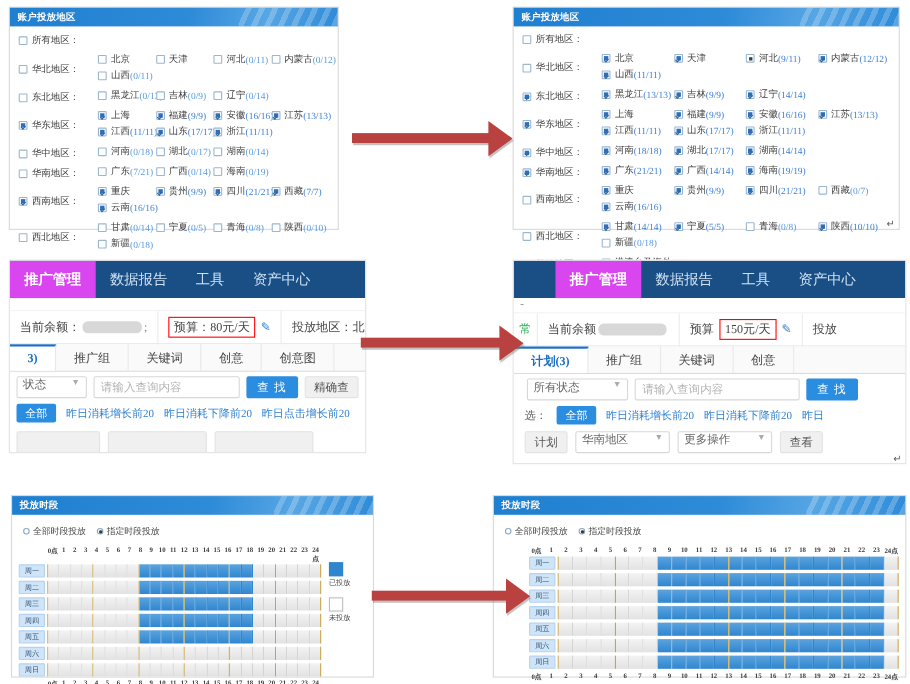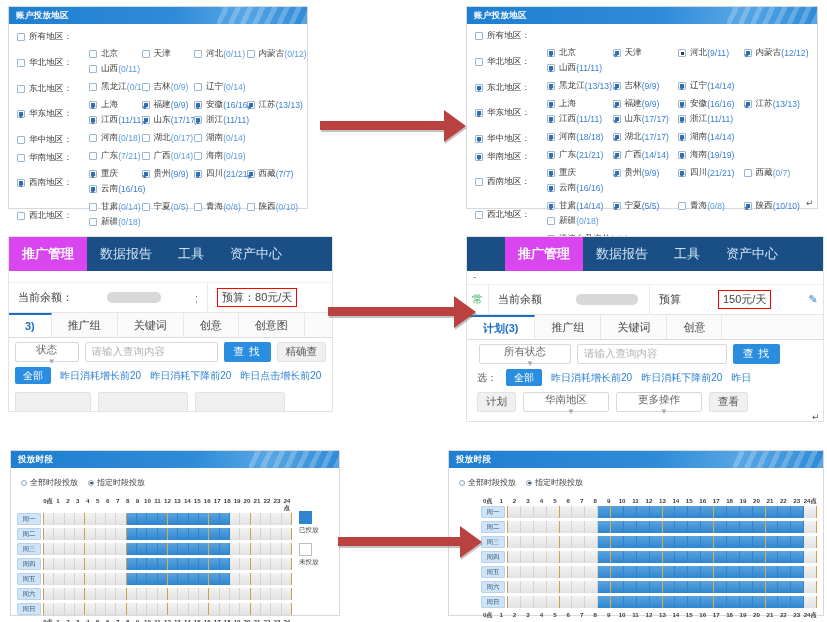--- a/index.html
+++ b/index.html
@@ -6,21 +6,21 @@
   html, body { margin:0; padding:0; }
   body {
     width: 827px; height: 622px;
     background: #ffffff;
     font-family: "Liberation Sans", "DejaVu Sans", sans-serif;
     font-size: 11px;
     color: #333;
     position: relative;
     overflow: hidden;
   }
-  .stage { position:relative; width:827px; height:542px; }
+  .stage { position:relative; width:827px; height:542px;font-family:Liberation Serif, serif; }
 
   
   .panel { position:absolute; background:#fff; border:1px solid #d9d9d9; }
   .panel-head {
     height:17px;
     background: linear-gradient(100deg,#1f7fd0 0%,#2e8bd8 55%,#57a6e4 78%,#2e8bd8 100%);
     color:#fff; font-size:8.5px; font-weight:bold;
     display:flex; align-items:center; padding-left:7px;
     letter-spacing:.3px; overflow:hidden;
   }
@@ -60,35 +60,35 @@
   .pilcrow { position:absolute; right:4px; font-size:9px; color:#555; }
 
   
   .appmock { position:absolute; overflow:hidden; background:#fff; }
   .navbar { background:#1a4f86; height:34px; display:flex; align-items:stretch; }
   .navtab { display:flex; align-items:center; padding:0 13px; color:#cfe2f3; font-size:13px; white-space:nowrap; }
   .navtab.active { background:#d946ef; color:#fff; font-weight:bold; }
 
   .infostrip { display:flex; align-items:center; height:30px; border-bottom:1px solid #e6e6e6;
                background:#fff; font-size:11px; color:#444; }
-  .infocell { display:flex; align-items:center; padding:0 9px; height:30px; border-right:1px solid #ececec; white-space:nowrap;gap:32px; }
+  .infocell { display:flex; align-items:center; padding:0 9px; height:30px; border-right:1px solid #ececec; white-space:nowrap; }
   .infocell:last-child { border-right:none; }
   .redacted { display:inline-block; width:54px; height:11px; background:#d8d8d8; border-radius:5px; margin:0 2px; }
   .hl-box { border:1.6px solid #ff0000; padding:1px 4px; }
   .pen { color:#2b7fd4; font-size:11px; margin-left:5px; }
   .ok-text { color:#2eb35a; }
 
   .tabstrip { display:flex; height:25px; border-bottom:1px solid #dcdcdc; background:#fafafa; font-size:11px; }
   .ttab { display:flex; align-items:center; justify-content:center; padding:0 16px;
           color:#444; border-right:1px solid #e8e8e8; white-space:nowrap; }
   .ttab.active { background:#fff; color:#1a6fc4; border-top:2px solid #1a6fc4; font-weight:bold; }
 
   .filterrow { display:flex; align-items:center; height:27px; padding:4px 6px; gap:6px; font-size:10.5px; }
-  .sel { display:flex; align-items:center; justify-content:space-between; height:20px; padding:0 5px;
-         border:1px solid #d8d8d8; border-radius:2px; color:#666; background:#fff; white-space:nowrap;flex-direction:column; }
+  .sel { display:flex; justify-content:space-between; height:20px; padding:0 5px;
+         border:1px solid #d8d8d8; border-radius:2px; color:#666; background:#fff; white-space:nowrap; }
   .sel .chev { margin-left:10px; color:#aaa; font-size:8px; }
   .txtinput { height:20px; border:1px solid #d8d8d8; border-radius:2px; display:flex; align-items:center;
               padding:0 6px; color:#b3b3b3; background:#fff; white-space:nowrap; }
   .btn-pri { height:20px; background:#2b8de0; color:#fff; display:flex; align-items:center;
              padding:0 10px; border-radius:2px; font-size:10.5px; white-space:nowrap; letter-spacing:1px; }
   .btn-gray { height:20px; background:#f0f0f0; color:#555; display:flex; align-items:center;
               padding:0 8px; border-radius:2px; border:1px solid #e2e2e2; white-space:nowrap; }
 
   .quickrow { display:flex; align-items:center; gap:9px; padding:2px 6px; font-size:10px; }
   .chip { background:#2b8de0; color:#fff; padding:1.5px 8px; border-radius:2px; }

